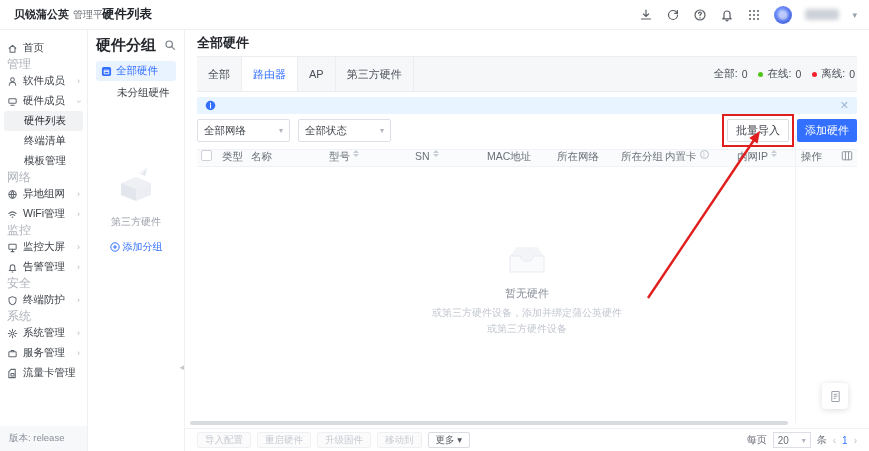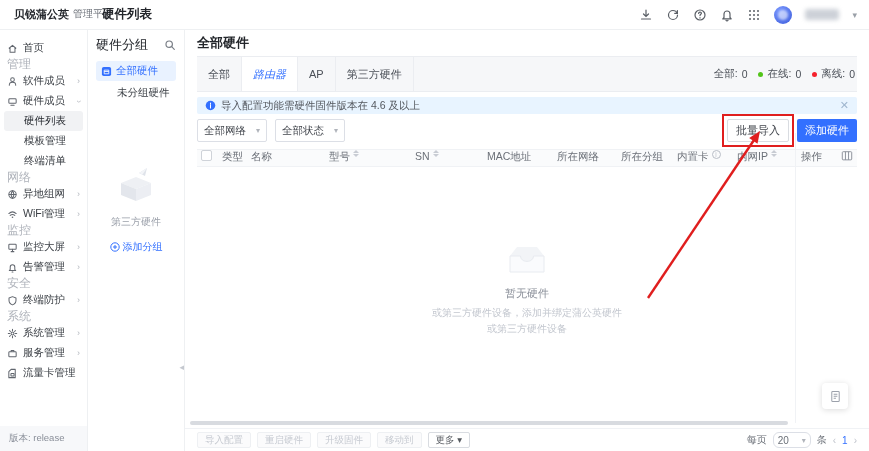--- a/index.html
+++ b/index.html
@@ -7,21 +7,21 @@
 body {
   position:relative; overflow:hidden; background:#fff;
   font-family:"Liberation Sans","DejaVu Sans",sans-serif;
   font-size:12px; color:#333;
 }
 svg { display:block; }
 
 
 .top-header { position:absolute; top:0; left:0; width:869px; height:30px; background:#fff;
   border-bottom:1px solid #eef0f2; display:flex; align-items:center; z-index:6; }
-.logo-area { display:flex; padding-left:10px; width:92px; flex-shrink:0; }
+.logo-area { display:flex; align-items:center; padding-left:10px; width:92px; flex-shrink:0; }
 .brand-name { font-size:11px; font-weight:700; color:#23262b; margin-left:4px; white-space:nowrap; }
 .brand-platform { font-size:10px; color:#6b7078; margin-left:4px; white-space:nowrap; }
 .header-title { font-size:12.5px; font-weight:700; color:#23262b; margin-left:10px; }
 .header-right { margin-left:auto; display:flex; align-items:center; gap:13px; padding-right:12px; }
 .hicon { width:14px; height:14px; color:#5a5f66; cursor:pointer; }
 .avatar { width:18px; height:18px; border-radius:50%;
   background:radial-gradient(circle at 35% 30%, #7d9bff, #3b5bdb); position:relative; overflow:hidden; }
 .avatar::after{ content:""; position:absolute; left:4px; top:4px; width:10px; height:10px;
   border-radius:50%; background:rgba(255,255,255,.55); filter:blur(1px); }
 .user-blur { width:34px; height:11px; border-radius:3px; background:#cdd1d8; filter:blur(2px); }
@@ -40,54 +40,54 @@
   font-size:10.5px; color:#3c4046; cursor:pointer; }
 .side-child.active { background:#f1f2f4; border-radius:3px; margin:0 4px; padding-left:20px; color:#1f2329; }
 .side-version { position:absolute; bottom:0; left:0; width:100%; height:25px; background:#f7f8fa;
   display:flex; align-items:center; padding-left:9px; font-size:9.5px; color:#8a8f99; }
 .ext-icon { margin-left:auto; width:9px; height:9px; color:#b4b8bf; }
 
 
 .group-panel { position:absolute; top:30px; left:88px; width:97px; bottom:0; background:#fff;
   border-right:1px solid #eef0f2; padding:8px 8px 0; z-index:4; }
 .gp-header { display:flex; justify-content:space-between; align-items:center; height:14px; margin-bottom:9px; }
-.gp-title { font-size:13px; font-weight:400; color:#23262b; }
+.gp-title { font-size:15px; font-weight:700; color:#23262b; }
 .gp-search { width:12px; height:12px; color:#7a7f87; cursor:pointer; }
 .gp-item { height:20px; display:flex; align-items:center; gap:4px; font-size:10.5px;
   color:#3c4046; padding:0 5px; border-radius:3px; margin-bottom:2px; cursor:pointer; }
 .gp-item.active { background:#e9f2ff; color:#3370ff; }
 .gp-item .gpicon { width:11px; height:11px; flex-shrink:0; }
 .gp-item.sub { padding-left:21px; }
 .gp-illu { margin-top:62px; display:flex; justify-content:center; }
 .gp-caption { font-size:10px; color:#9ca1ab; text-align:center; margin-top:8px; }
 .gp-add { font-size:10px; color:#3370ff; text-align:center; margin-top:11px; cursor:pointer;
   display:flex; align-items:center; justify-content:center; gap:3px; }
 .gp-collapse { position:absolute; right:0; top:332px; color:#c4c8cf; font-size:9px; cursor:pointer; }
 
 
 .main { position:absolute; top:30px; left:185px; right:0; bottom:0; background:#fff; padding:5px 12px 0; }
 .main-title { font-size:13px; font-weight:700; color:#23262b; height:16px; line-height:16px; margin-bottom:5px; }
 .tabs-row { height:36px; display:flex; align-items:stretch; background:#f6f7f9;
   border-top:1px solid #ebedf1; border-bottom:1px solid #ebedf1; margin-bottom:5px; }
 .tab { display:flex; align-items:center; padding:0 11px; font-size:11px; color:#4a4f57;
   border-right:1px solid #ebedf1; cursor:pointer; }
-.tab.active { background:#fff; color:#3370ff;font-style:italic; }
+.tab.active { background:#fff; color:#3370ff; }
 .stats { margin-left:auto; display:flex; align-items:center; gap:11px; font-size:10.5px;
   color:#4a4f57; padding-right:2px; }
 .stat { display:flex; align-items:center; gap:4px; }
 .dot { width:5px; height:5px; border-radius:50%; }
 .dot-green { background:#52c41a; } .dot-red { background:#f5222d; }
 
 .banner { height:17px; background:#e8f4ff; border-radius:2px; display:flex; align-items:center;
   padding:0 8px; gap:5px; font-size:10.5px; color:#54585f; margin-bottom:5px; }
 .banner-info { width:11px; height:11px; flex-shrink:0; }
 .banner-close { margin-left:auto; color:#9fb6cf; font-size:11px; line-height:1; cursor:pointer; }
 
 .filter-row { height:23px; display:flex; align-items:center; gap:8px; margin-bottom:7px; }
-.select { width:70px; height:23px; border:1px solid #dcdfe6; border-radius:2px; display:flex;
+.select { width:93px; height:23px; border:1px solid #dcdfe6; border-radius:2px; display:flex;
   align-items:center; justify-content:space-between; padding:0 6px; font-size:10.5px;
   color:#42464d; cursor:pointer; background:#fff; }
 .sel-chev { color:#b0b4bb; font-size:8px; }
 .search-box { width:108px; height:23px; border:1px solid #dcdfe6; border-radius:2px;
   display:flex; align-items:center; padding:0 6px; gap:4px; background:#fff; }
 .search-box .s-icon { width:11px; height:11px; color:#b0b4bb; flex-shrink:0; }
 .search-box input { border:none; outline:none; width:100%; font-size:10.5px; color:#333;
   font-family:inherit; background:transparent; }
 .search-box input::placeholder { color:#c0c4cc; }
 .filter-spacer { flex:1; }
@@ -119,21 +119,21 @@
 
 .h-scrollbar { position:absolute; left:5px; bottom:26px; width:598px; height:4px;
   background:#d8dbe0; border-radius:2px; cursor:pointer; }
 
 .table-footer { position:absolute; left:0; right:0; bottom:0; height:23px; background:#fff;
   border-top:1px solid #f0f2f5; display:flex; align-items:center; padding:0 12px; gap:6px; }
 .fbtn { height:16px; padding:0 7px; font-size:9.5px; border-radius:2px; background:#fbfbfc;
   border:1px solid #eef0f3; color:#c6cad1; font-family:inherit; }
 .fbtn.more { background:#fff; border:1px solid #d9dce1; color:#55595f; cursor:pointer; }
 .pagination { margin-left:auto; display:flex; align-items:center; gap:6px; font-size:10px; color:#6b7078; }
-.page-select { width:38px; height:16px; border:1px solid #dcdfe6; border-radius:6px; display:flex;
+.page-select { width:38px; height:16px; border:1px solid #dcdfe6; border-radius:0; display:flex;
   align-items:center; justify-content:space-between; padding:0 4px; cursor:pointer; background:#fff; }
 .pg-arrow { color:#c0c4cc; font-size:10px; cursor:pointer; }
 .pg-current { color:#3370ff; }
 
 .float-btn { position:absolute; left:822px; top:383px; width:26px; height:26px; background:#fff;
   border-radius:4px; box-shadow:0 1px 6px rgba(0,0,0,.14); display:flex; align-items:center;
   justify-content:center; color:#9ca1ab; cursor:pointer; z-index:7; }
 
 .anno-overlay { position:absolute; inset:0; z-index:50; pointer-events:none; }
 </style>
@@ -205,24 +205,24 @@
       <rect x="2" y="3" width="8" height="5" rx="1"></rect>
         <path d="M4.2 10h3.6"></path>
     </svg>
     <span>硬件成员</span>
     <span class="sarrow down">›</span>
   </div>
   <div class="side-child active">
     <span>硬件列表</span>
   </div>
   <div class="side-child">
+    <span>终端清单</span>
+  </div>
+  <div class="side-child">
     <span>模板管理</span>
-  </div>
-  <div class="side-child">
-    <span>终端清单</span>
   </div>
   <div class="side-section">网络</div>
   <div class="side-item">
     <svg class="sicon" viewBox="0 0 12 12" fill="none" stroke="currentColor" stroke-width="1.1">
       <circle cx="6" cy="6" r="4"></circle>
         <path d="M2 6h8M6 2c-1.8 2.4-1.8 5.6 0 8 1.8-2.4 1.8-5.6 0-8z"></path>
     </svg>
     <span>异地组网</span>
     <span class="sarrow">›</span>
   </div>
@@ -351,21 +351,20 @@
           <span>0</span>
       </span>
     </div>
   </div>
 
   <div class="banner">
     <svg class="banner-info" viewBox="0 0 12 12">
       <circle cx="6" cy="6" r="5.2" fill="#3370ff"></circle>
       <path d="M6 3.2v.9M6 5.3v3.3" stroke="#fff" stroke-width="1.1" stroke-linecap="round"></path>
     </svg>
-    <span>导入配置功能需硬件固件版本在 4.6 及以上</span>
     <span class="banner-close">✕</span>
   </div>
 
   <div class="filter-row">
     <div class="select">
       <span>全部网络</span>
       <span class="sel-chev">▾</span>
     </div>
     <div class="select">
       <span>全部状态</span>
@@ -405,21 +404,21 @@
     </div>
     <div class="th" style="left:290px">
         <span>MAC地址</span>
       </div>
     <div class="th" style="left:360px">
         <span>所在网络</span>
       </div>
     <div class="th" style="left:424px">
         <span>所在分组</span>
       </div>
-    <div class="th" style="left:480px">
+    <div class="th" style="left:468px">
       <span>内置卡</span>
       <i class="info-i">i</i>
     </div>
     <div class="th" style="left:540px">
       <span>内网IP</span>
       <span class="caret">
           <i class="up"></i>
           <i class="dn"></i>
         </span>
     </div>

